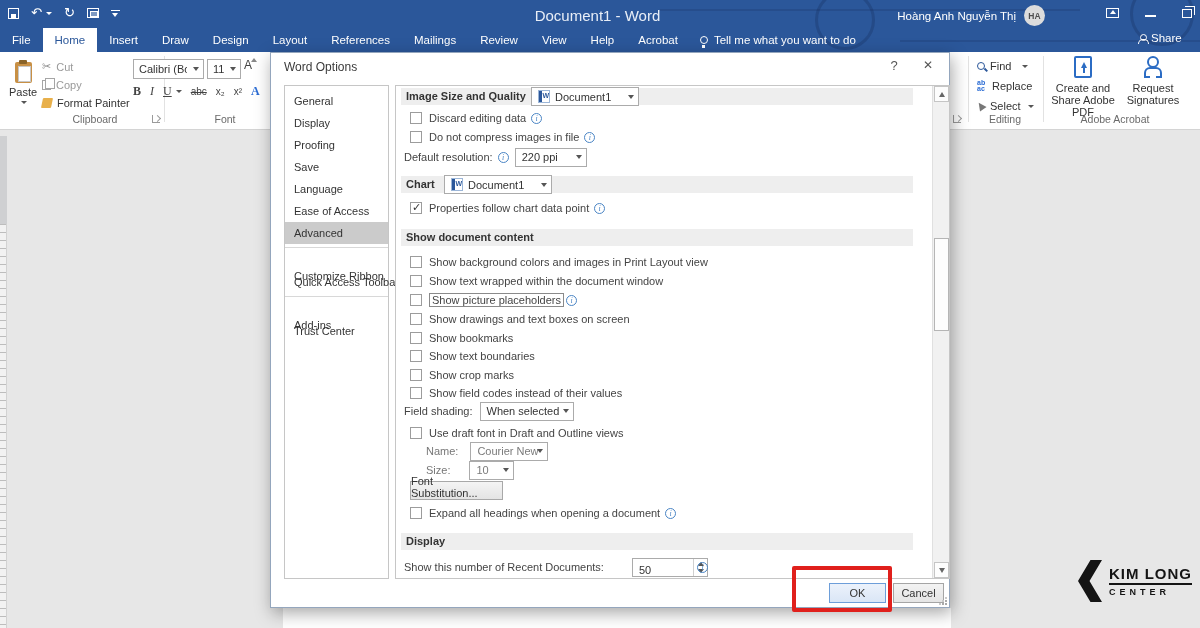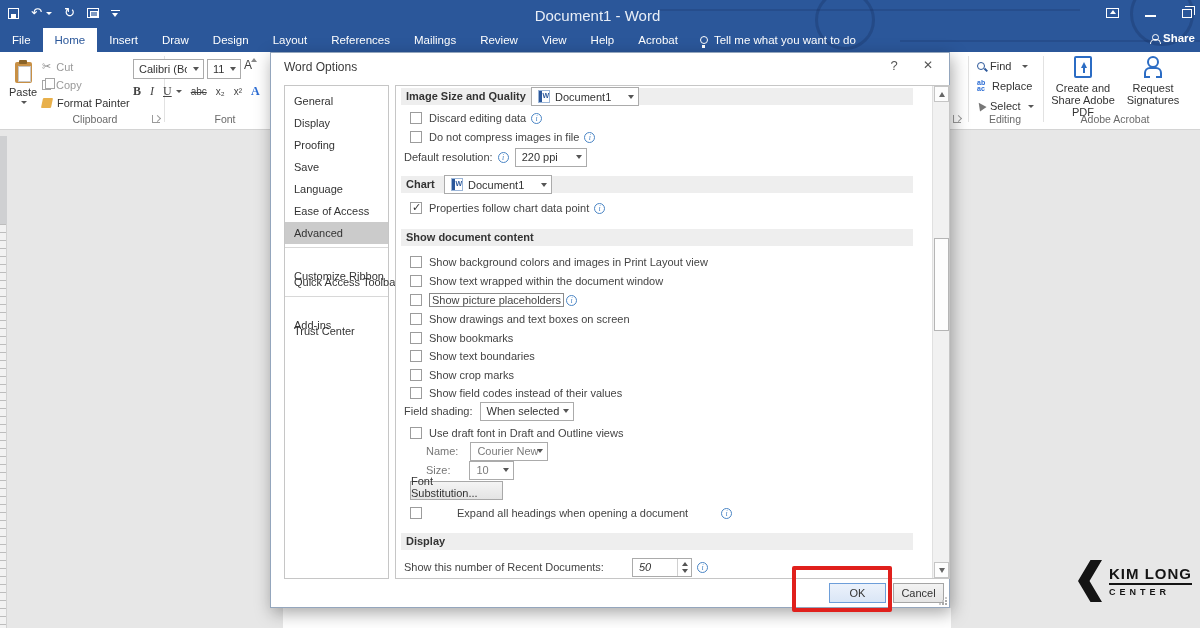--- a/index.html
+++ b/index.html
@@ -29,21 +29,21 @@
   .min-ic { width:11px; height:0; border-top:2px solid #fff; margin-top:5px; }
   .restore-ic { width:10px; height:9px; border:1.5px solid #fff; position:relative; }
   .restore-ic::before { content:""; position:absolute; left:2px; top:-4px; width:9px; height:8px; border:1.5px solid #fff; border-bottom:none; border-left:none; }
 
   .tabrow { position:absolute; left:0; top:28px; height:24px; display:flex; align-items:stretch; color:#fff; font-size:11.5px; }
   .tab { padding:0 12px; display:flex; align-items:center; cursor:default; white-space:nowrap; }
   .tab.active { background:#fff; color:#2b579a; }
   .tellme { display:flex; align-items:center; gap:6px; padding:0 10px; white-space:nowrap; }
   .bulb-ic { width:8px; height:8px; border:1.5px solid #fff; border-radius:50%; position:relative; }
   .bulb-ic::after { content:""; position:absolute; left:1.5px; top:8px; width:3px; height:3px; background:#fff; }
-  .share-wrap { position:absolute; right:4px; top:32px; width:46px; overflow:hidden; display:flex; align-items:center; gap:4px; color:#fff; font-size:11.5px;font-weight:bold; }
+  .share-wrap { position:absolute; right:16px; top:32px; width:46px; overflow:hidden; display:flex; align-items:center; gap:4px; color:#fff; font-size:11.5px; }
   .person-ic { width:9px; height:9px; position:relative; flex:0 0 9px; }
   .person-ic::before { content:""; position:absolute; left:2px; top:0; width:5px; height:5px; border:1.2px solid #fff; border-radius:50%; }
   .person-ic::after { content:""; position:absolute; left:0; top:5px; width:9px; height:4px; border:1.2px solid #fff; border-bottom:none; border-radius:5px 5px 0 0; }
 
   
   .ribbon { position:absolute; left:0; top:52px; width:1200px; height:78px; background:#fff; border-bottom:1px solid #d4d4d4; font-size:11px; color:#333; }
   .grp-label { position:absolute; top:61px; font-size:10.5px; color:#6a6a6a; text-align:center; }
   .launcher { position:absolute; top:63px; width:8px; height:8px; border-left:1px solid #9a9a9a; border-bottom:1px solid #9a9a9a; }
   .launcher::after { content:""; position:absolute; right:0; top:1px; width:4px; height:4px; border-right:1.2px solid #9a9a9a; border-bottom:1.2px solid #9a9a9a; transform:rotate(-45deg); }
   .vsep { position:absolute; top:4px; height:66px; border-left:1px solid #e2e2e2; }
@@ -114,21 +114,21 @@
   .cb.checked::after { content:"✓"; position:absolute; left:1px; top:-2px; font-size:11px; color:#333; font-weight:bold; }
   .info-i { width:11px; height:11px; border:1px solid #4a85c5; color:#4a85c5; border-radius:50%; font-size:8px; line-height:10px; text-align:center; margin-left:5px; flex:0 0 11px; font-family:"Liberation Serif","DejaVu Serif",serif; font-style:italic; }
   .ddl { position:relative; height:19px; background:#fff; border:1px solid #ababab; display:flex; align-items:center; padding:0 17px 0 6px; font-size:11px; color:#333; }
   .ddl.dim { color:#7a7a7a; }
   .wicon { width:12px; height:13px; background:#fff; border:1px solid #9cb6d8; margin-right:5px; position:relative; flex:0 0 12px; }
   .wicon::before { content:""; position:absolute; left:0; top:0; width:3px; height:11px; background:#2b579a; }
   .wicon::after { content:"W"; position:absolute; left:3.5px; top:1px; font-size:7px; color:#2b579a; font-weight:bold; }
   .scope-ddl { position:absolute; top:0; height:19px; }
   .focusbox { border:1px solid #8a8a8a; padding:0 2px; }
   .pushbtn { position:absolute; height:19px; border:1px solid #a8a8a8; background:linear-gradient(#f4f4f4,#e4e4e4); font-size:11px; color:#333; display:flex; align-items:flex-end; justify-content:center; }
-  .spinner { position:relative; width:60px; height:19px; border:1px solid #ababab; background:#fff; display:flex; align-items:center; padding-left:6px; font-size:11px; color:#333;font-style:italic; }
+  .spinner { position:relative; width:76px; height:19px; border:1px solid #ababab; background:#fff; display:flex; align-items:flex-end; padding-left:6px; font-size:11px; color:#333; }
   .spin-arrows { position:absolute; right:0; top:0; width:14px; height:17px; border-left:1px solid #d0d0d0; display:flex; flex-direction:column; align-items:center; justify-content:center; gap:3px; }
   .sa-up { width:0; height:0; border-left:3px solid transparent; border-right:3px solid transparent; border-bottom:4px solid #555; }
   .sa-dn { width:0; height:0; border-left:3px solid transparent; border-right:3px solid transparent; border-top:4px solid #555; }
 
   .vscroll { position:absolute; right:0; top:0; width:17px; height:492px; background:#f1f1f1; border-left:1px solid #e0e0e0; }
   .vs-btn { position:absolute; left:1px; width:15px; height:16px; background:#fdfdfd; border:1px solid #c5c5c5; display:flex; align-items:center; justify-content:center; }
   .vs-up { top:0; } .vs-dn { bottom:0; }
   .vs-thumb { position:absolute; left:1px; top:152px; width:15px; height:93px; background:#fdfdfd; border:1px solid #b5b5b5; }
   .tri-up { width:0; height:0; border-left:3.5px solid transparent; border-right:3.5px solid transparent; border-bottom:5px solid #666; }
   .tri-dn { width:0; height:0; border-left:3.5px solid transparent; border-right:3.5px solid transparent; border-top:5px solid #666; }
@@ -156,20 +156,24 @@
       <span class="save-ic"></span>
       <span class="qat-glyph">↶</span>
       <span class="tiny-caret"></span>
       <span class="qat-glyph">↻</span>
       <span class="panes-ic"></span>
       <span class="qat-more"></span>
     </div>
 
     <div class="win-title">Document1 - Word</div>
 
+    <div class="account">
+      <span>Hoàng Anh Nguyễn Thị</span>
+      <span class="avatar">HA</span>
+    </div>
 
     <div class="winctrls">
       <span class="ribbonopt-ic"></span>
       <span class="min-ic"></span>
       <span class="restore-ic"></span>
     </div>
 
     <div class="tabrow">
       <div class="tab">File</div>
       <div class="tab active">Home</div>
@@ -402,21 +406,21 @@
       <div class="crow" style="left:30px; top:376px;">
         <span style="margin-right:19px; color:#777;">Size:</span>
         <span class="ddl dim" style="width:45px;">
           <span>10</span>
           <span class="caret"></span>
         </span>
       </div>
       <div class="pushbtn" style="left:14px; top:395px; width:93px;">
         <span>Font Substitution...</span>
       </div>
-      <div class="crow" style="left:14px; top:419px;gap:28px;">
+      <div class="crow" style="left:14px; top:419px;">
         <span class="cb"></span>
         <span>Expand all headings when opening a document</span>
         <span class="info-i">i</span>
       </div>
 
       <div class="secbar" style="top:447px;">
         <span>Display</span>
       </div>
       <div class="crow" style="left:8px; top:473px;">
         <span>Show this number of Recent Documents:</span>

